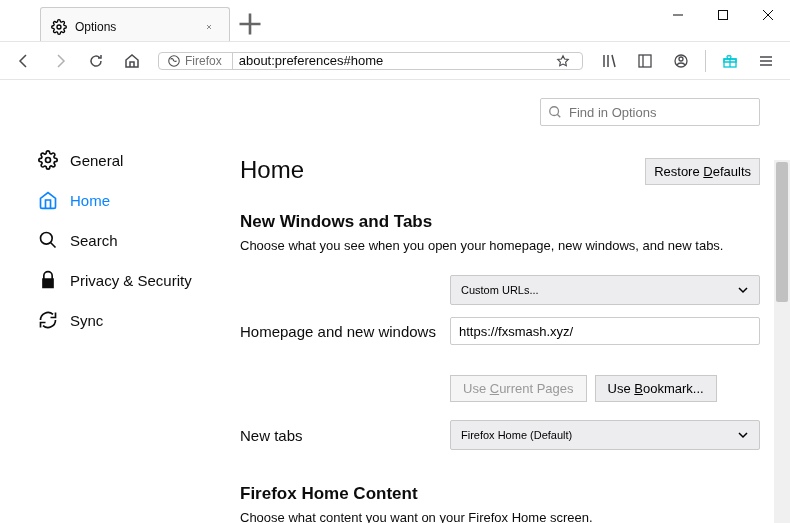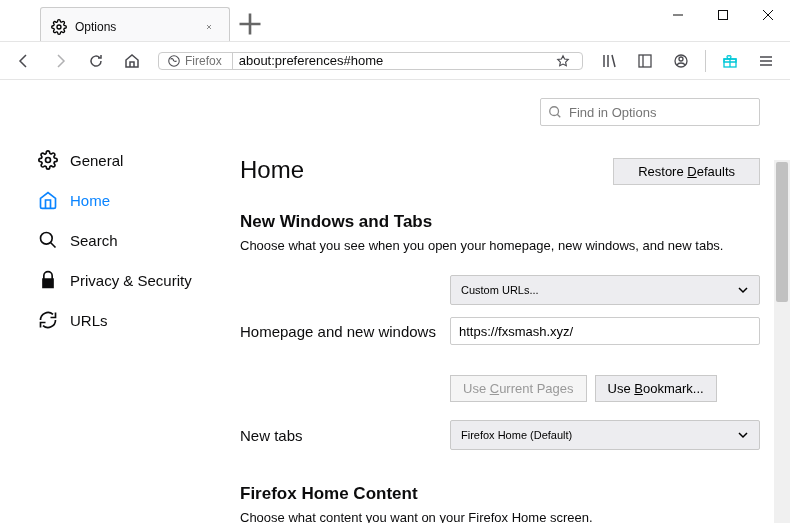--- a/index.html
+++ b/index.html
@@ -41,21 +41,21 @@
 .side-footer { padding-left: 0px; }
 .side-footer .side-item { font-size: 13px; padding: 6px 8px; }
 .side-footer .side-item svg { width: 16px; height: 16px; }
 
 .main { flex: 1; padding: 18px 30px 0 20px; position: relative; }
 .search-opts { position: absolute; right: 30px; top: 18px; width: 220px; }
 .search-opts input { width: 100%; height: 28px; border: 1px solid #ccc; border-radius: 2px; padding: 0 8px 0 28px; font-size: 13px; }
 .search-opts svg { position: absolute; left: 8px; top: 7px; width: 14px; height: 14px; color: #888; pointer-events: none; }
 
 .page-heading { font-size: 24px; font-weight: 300; color: #0c0c0d; margin-top: 58px; }
-.restore { position: absolute; right: 30px; top: 78px; background: #ededf0; border: 1px solid #ccc; padding: 5px 24px; font-size: 13px; cursor: pointer; }
+.restore { position: absolute; right: 30px; top: 78px; background: #ededf0; border: 1px solid #ccc; padding: 5px 8px; font-size: 13px; cursor: pointer; }
 .restore u { text-decoration: underline; }
 
 .section-title { font-size: 17px; font-weight: 600; margin-top: 28px; color: #0c0c0d; }
 .section-desc { font-size: 13px; color: #0c0c0d; margin-top: 6px; }
 
 .field-row { display: flex; align-items: center; margin-top: 22px; }
 .field-label { width: 210px; font-size: 15px; color: #0c0c0d; }
 .field-control { flex: 1; }
 .select { height: 30px; background: #ededf0; border: 1px solid #c9c9c9; border-radius: 2px; display: flex; align-items: center; padding: 0 10px; font-size: 11px; position: relative; cursor: pointer; }
 .select svg { position: absolute; right: 10px; width: 12px; height: 12px; }
@@ -202,21 +202,21 @@
     <div class="side-item">
       <svg viewBox="0 0 24 24" fill="currentColor">
           <path d="M6 10V7a6 6 0 1 1 12 0v3h1v12H5V10h1zm2 0h8V7a4 4 0 1 0-8 0v3z"></path>
         </svg>
       <span>Privacy &amp; Security</span>
     </div>
     <div class="side-item">
       <svg viewBox="0 0 24 24" fill="none" stroke="currentColor" stroke-width="2">
           <path d="M21 12a9 9 0 0 1-15 6.7M3 12a9 9 0 0 1 15-6.7M21 3v6h-6M3 21v-6h6"></path>
         </svg>
-      <span>URLs</span>
+      <span>Sync</span>
     </div>
     <div class="side-spacer"></div>
   </div>
 
   <div class="main">
     <div class="search-opts">
       <svg viewBox="0 0 16 16" fill="none" stroke="currentColor" stroke-width="1.5">
           <circle cx="7" cy="7" r="5"></circle>
           <path d="M14 14l-3.5-3.5"></path>
         </svg>

